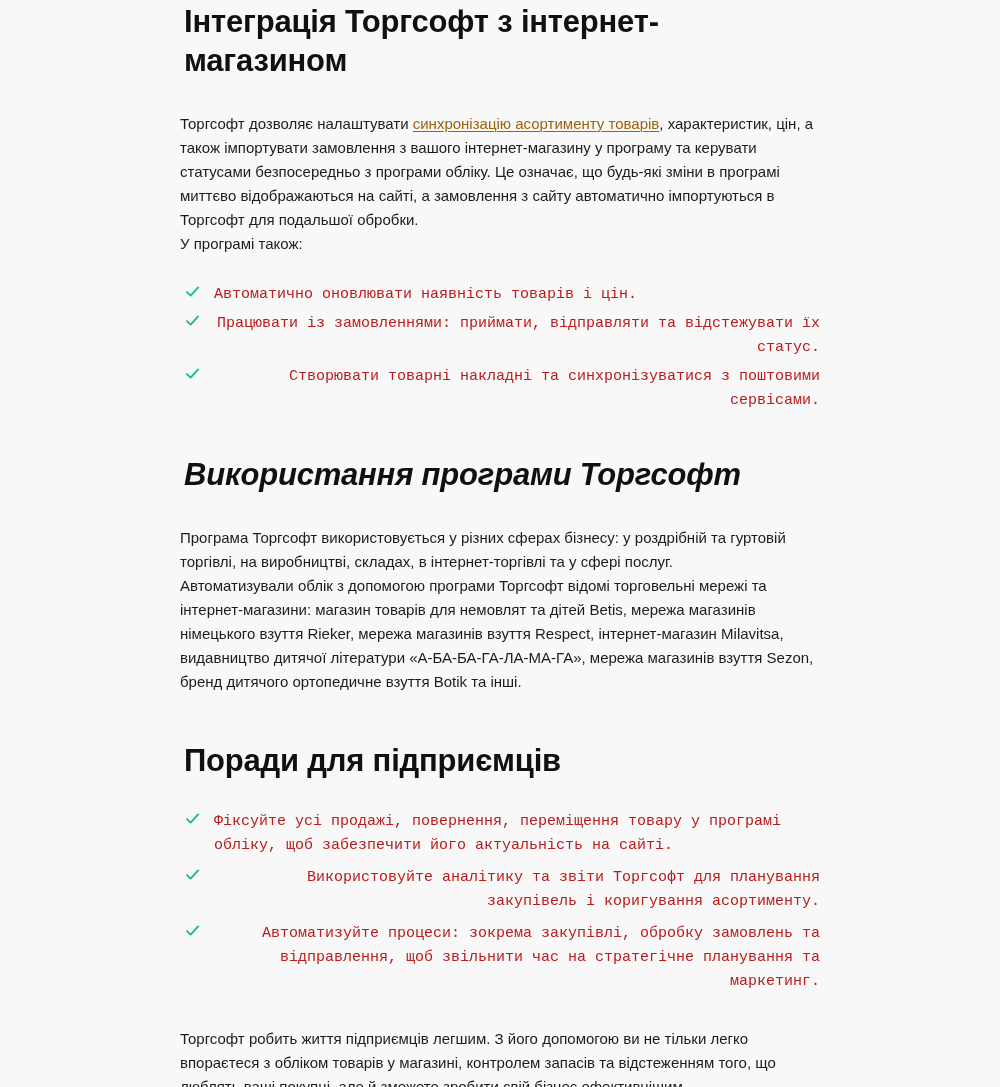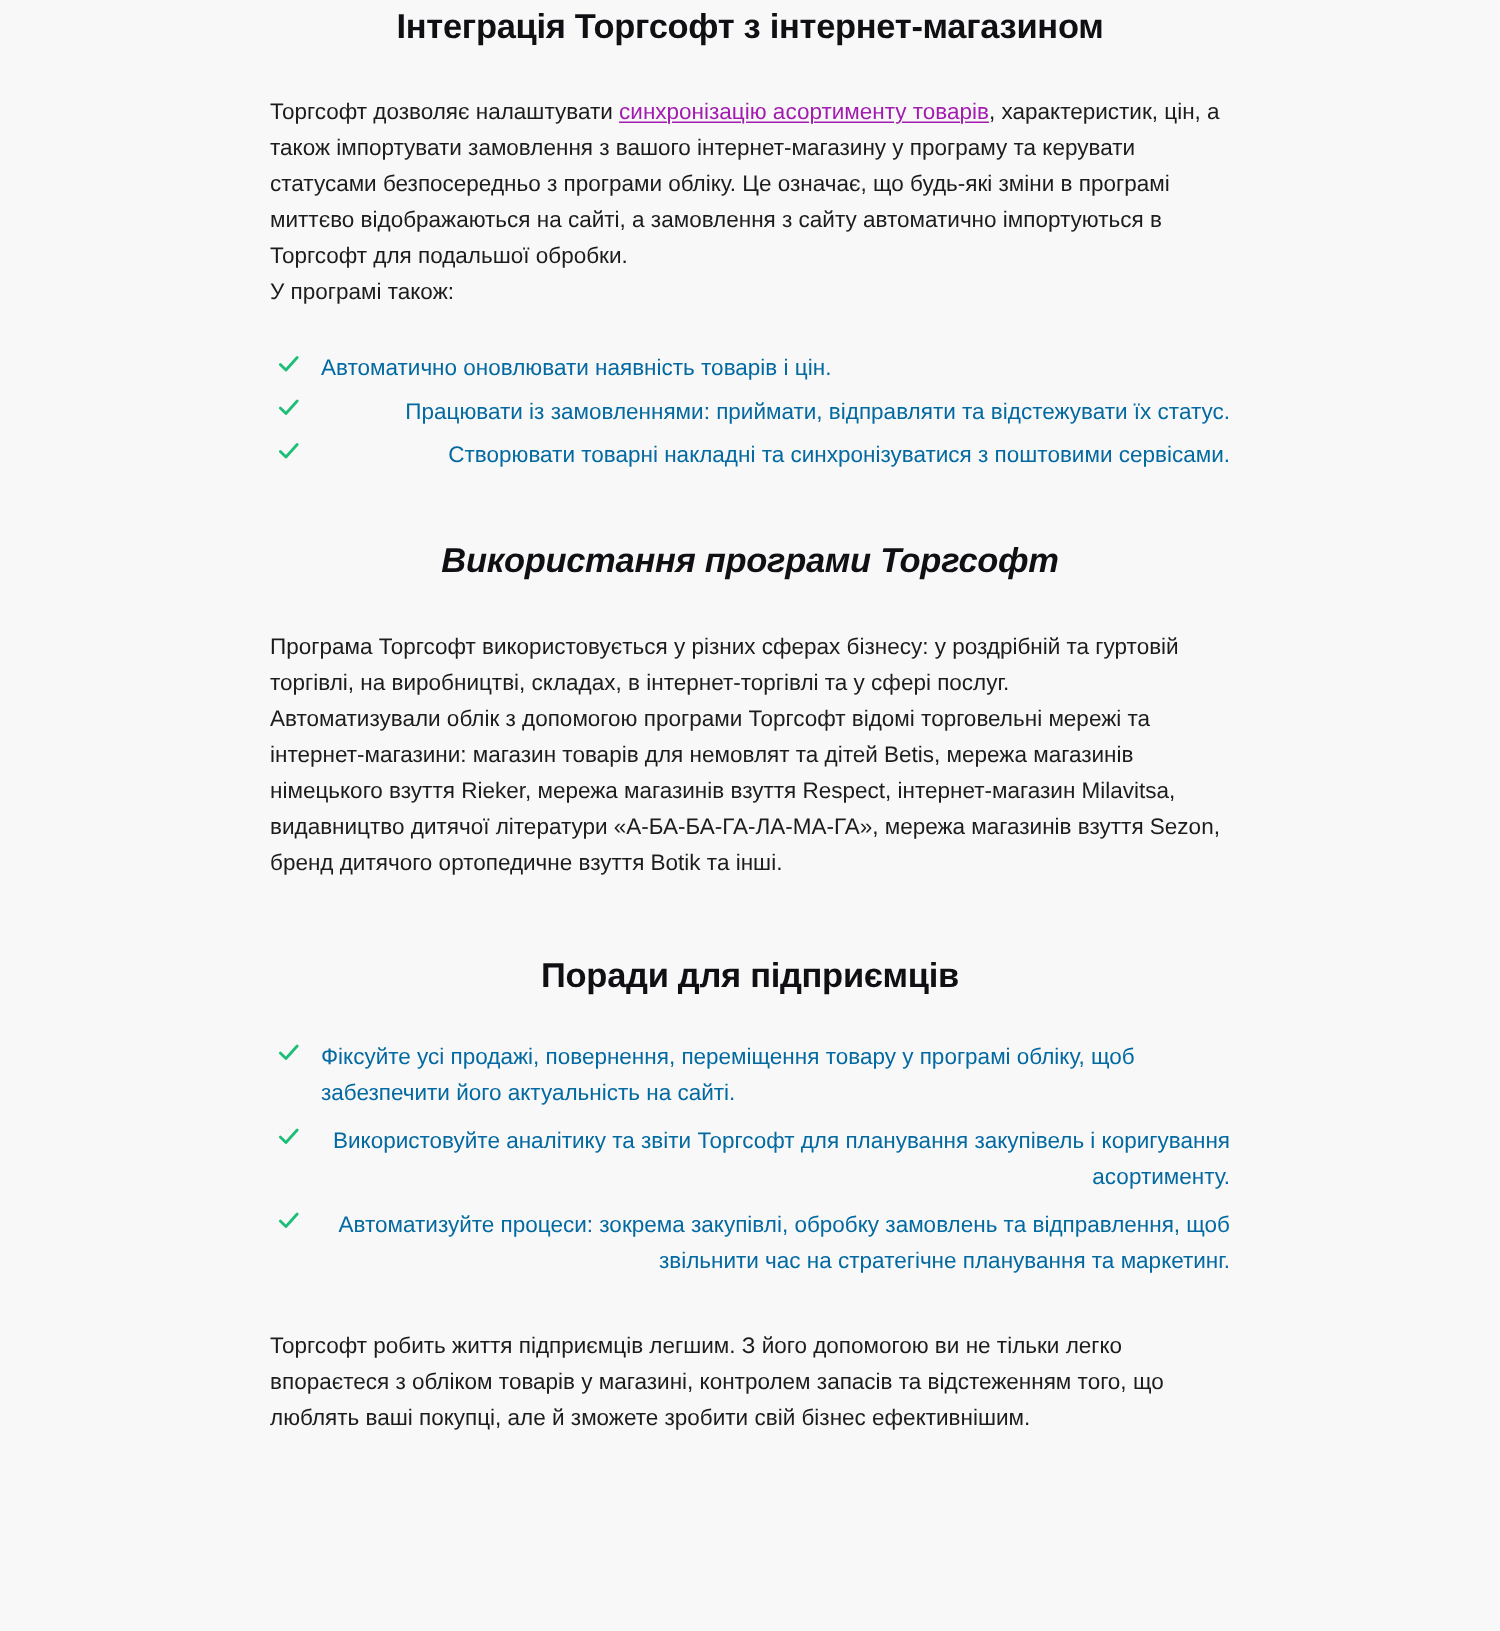--- a/index.html
+++ b/index.html
@@ -18,27 +18,26 @@
   .page {
     width: 1000px;
     box-sizing: border-box;
     padding: 0 180px 0 180px;
   }
   .content {
     width: 640px;
   }
 
   h2.section-title {
-    font-size: 23px;
+    font-size: 31px;
     line-height: 1.25;
     font-weight: 700;
     letter-spacing: -0.2px;
     color: #101014;
-    margin: 14px;
-    text-align: center;
+    margin: 4px;
   }
 
   
   .section + .section {
     margin-top: 0;
   }
   .sec-intro h2.section-title { margin-top: 0; padding-top: 3px; }
   .sec-usage  h2.section-title { margin-top: 43px; font-style: italic; }
   .sec-tips   h2.section-title { margin-top: 48px; }
   .sec-growth h2.section-title { margin-top: 50px; }
@@ -48,40 +47,41 @@
     line-height: 24px;
     color: #1c1c1e;
     margin: 0;
   }
   .sec-intro .para-lead { margin-top: 31px; }
   .para-gap { margin-top: 24px; }
   .sec-usage .para-first { margin-top: 32px; }
   .sec-growth .para-first { margin-top: 33px; }
 
   a.inline-link {
-    color: #a21caf;
+    color: #a16207;
     text-decoration: underline;
     text-underline-offset: 2px;
     text-decoration-thickness: 1px;
   }
 
   ul.check-list {
     list-style: none;
     margin: 0;
     padding: 0;
   }
   .sec-intro ul.check-list { margin-top: 27px; }
   .sec-tips  ul.check-list { margin-top: 29px; }
 
   ul.check-list li {
     position: relative;
     padding-left: 34px;
     font-size: 15px;
     line-height: 24px;
-    color: #0369a1;
+    color: #b91c1c;
+    font-family: Liberation Mono, monospace;
   }
   .sec-intro ul.check-list li + li { margin-top: 5px; text-align: right; }
   .sec-tips  ul.check-list li + li { margin-top: 8px; text-align: right; }
 
   .check-icon {
     position: absolute;
     left: 5px;
     top: 1px;
     width: 15px;
     height: 15px;

